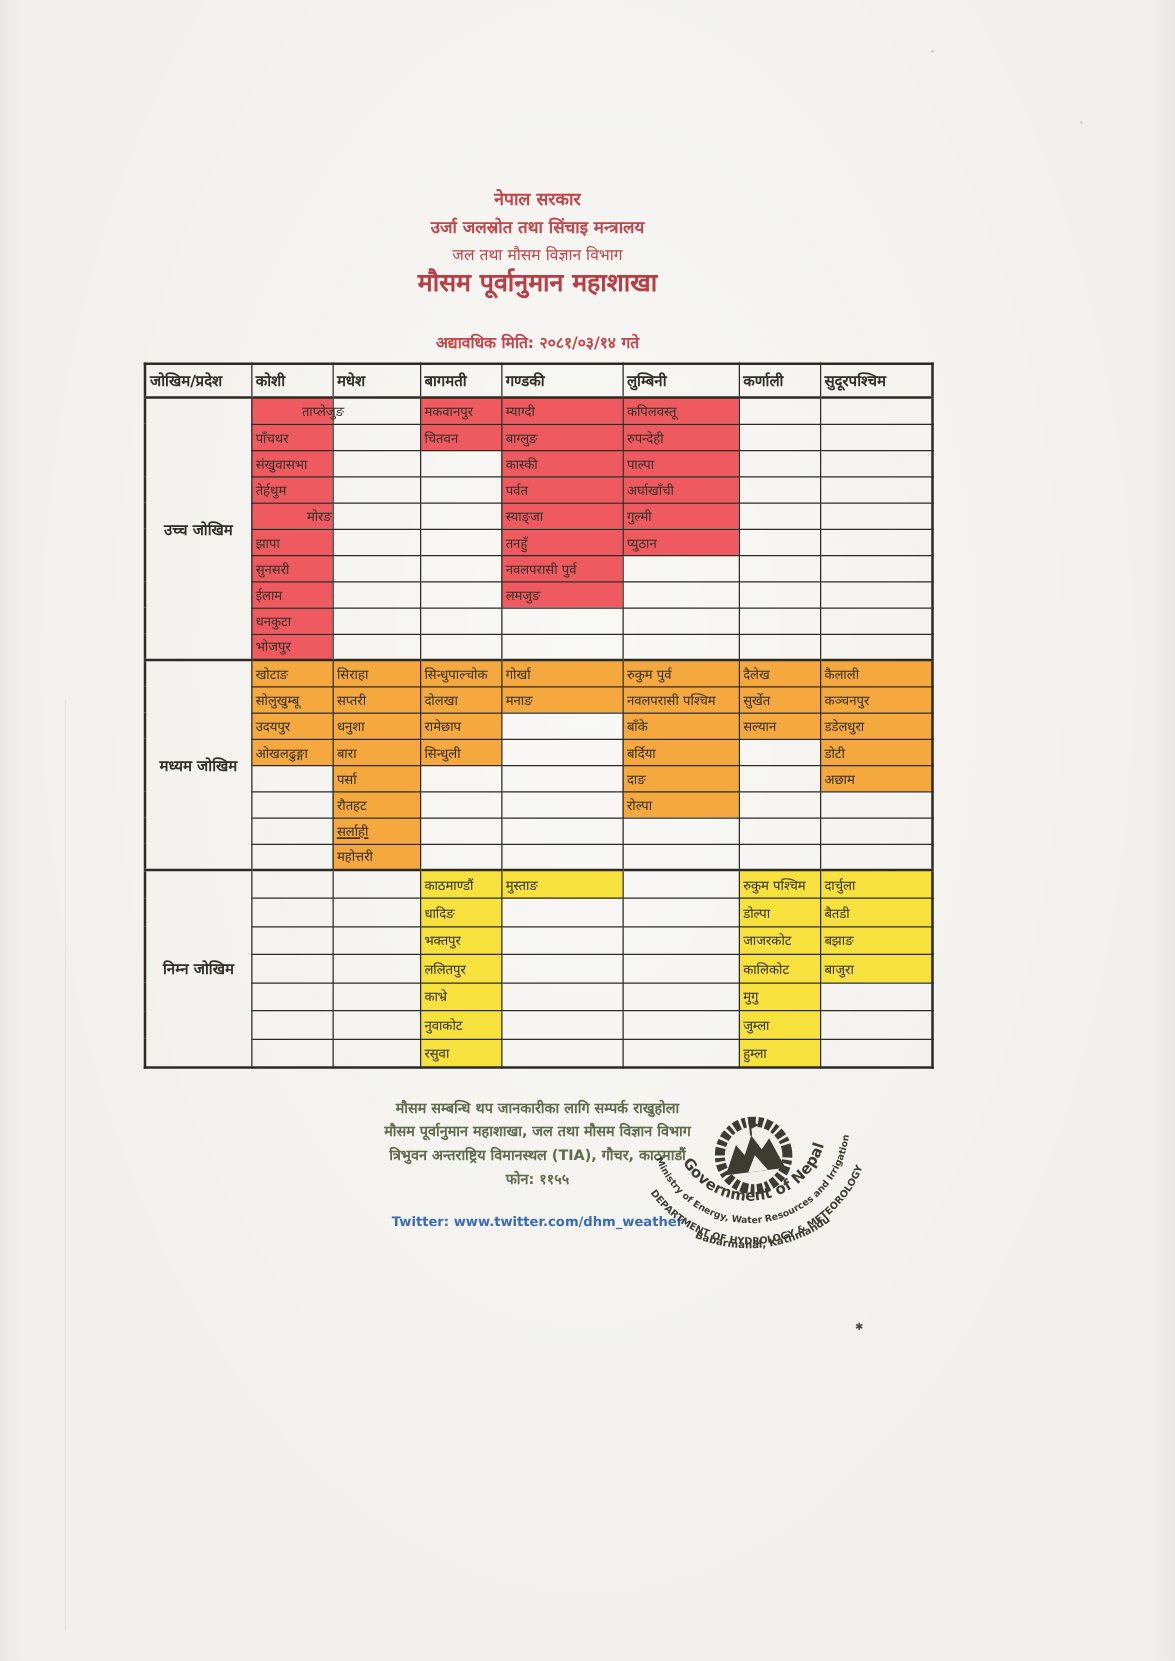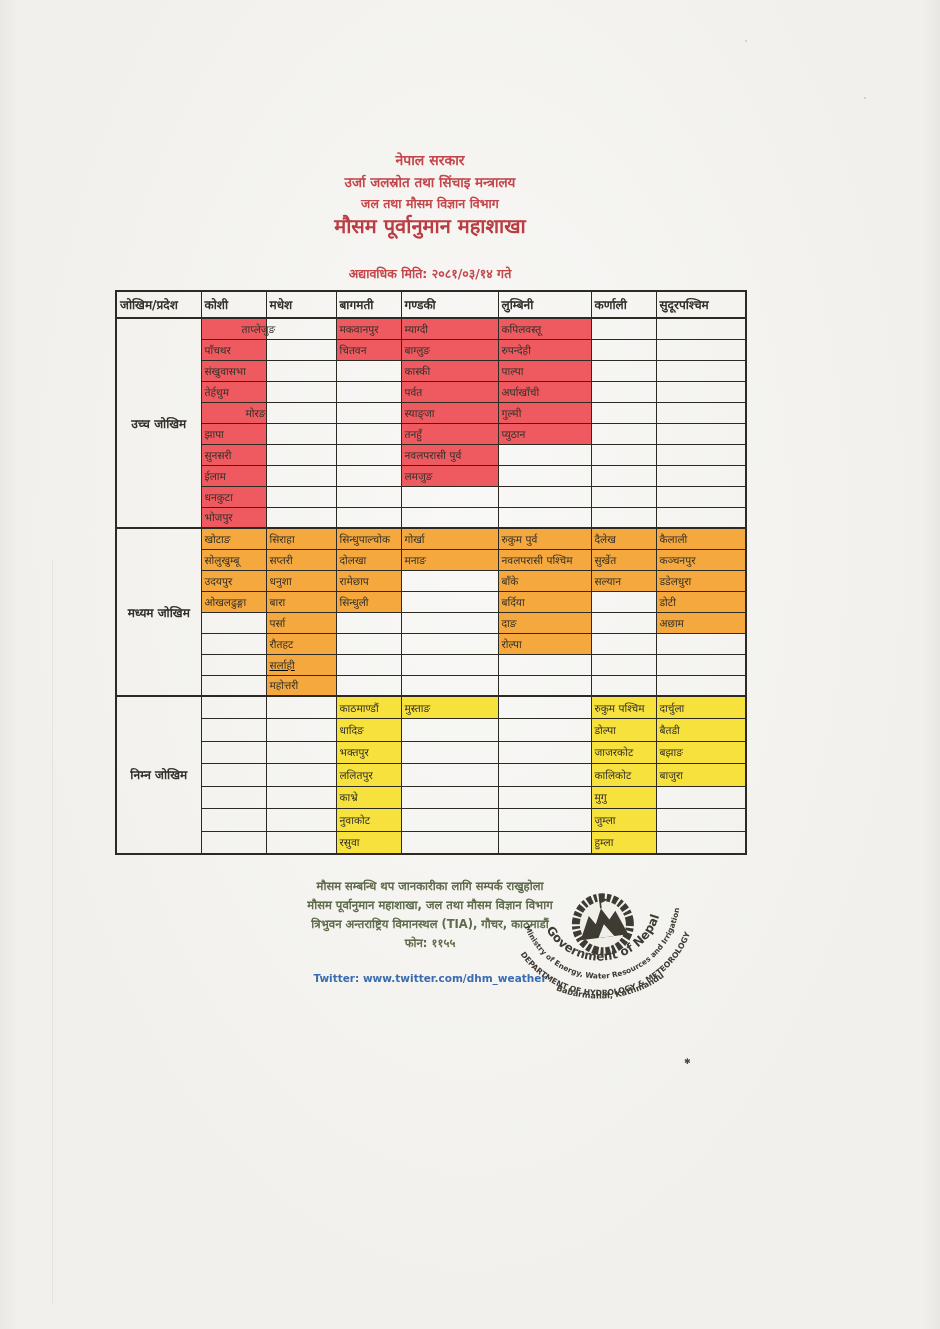--- a/index.html
+++ b/index.html
@@ -11,21 +11,21 @@
   .paper{
     position:absolute;inset:0;
     background:
       radial-gradient(ellipse at 50% 40%, rgba(255,255,255,.55), rgba(0,0,0,0) 70%),
       linear-gradient(90deg, rgba(0,0,0,.035) 0, rgba(0,0,0,0) 2%, rgba(0,0,0,0) 98%, rgba(0,0,0,.04) 100%),
       #f1f0ec;
   }
   .hdr{position:absolute;left:115px;width:630px;text-align:center;line-height:1.15;}
   .hdr-gov       {top:152px;font-size:14px;font-weight:600;}
   .hdr-ministry  {top:175px;font-size:13.5px;font-weight:600;}
-  .hdr-dept      {top:197px;font-size:12.5px;font-weight:700;}
+  .hdr-dept      {top:197px;font-size:12.5px;font-weight:400;}
   .hdr-division  {top:215px;font-size:20px;font-weight:700;}
   .hdr-subtitle  {top:247px;font-size:12.5px;font-weight:600;left:100px;width:660px;}
   .hdr-updated   {top:267px;font-size:12.5px;font-weight:600;}
 
   table.risk{
     position:absolute;left:115px;top:290px;width:630px;
     border-collapse:collapse;table-layout:fixed;
     background:transparent;
   }
   table.risk th, table.risk td{

